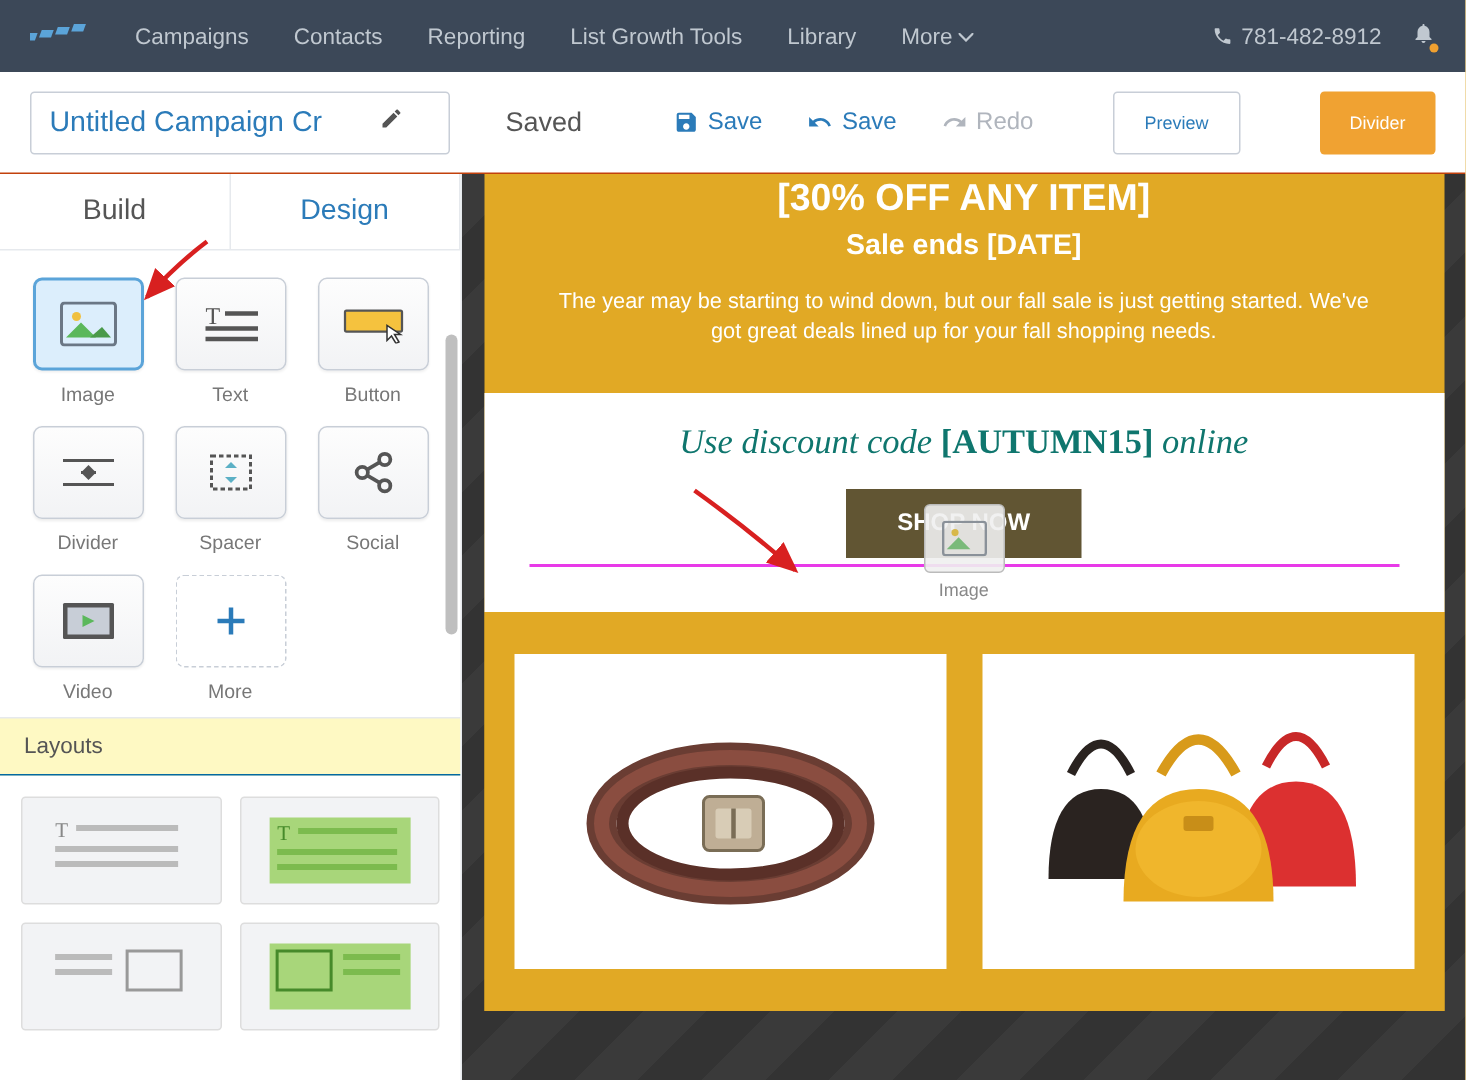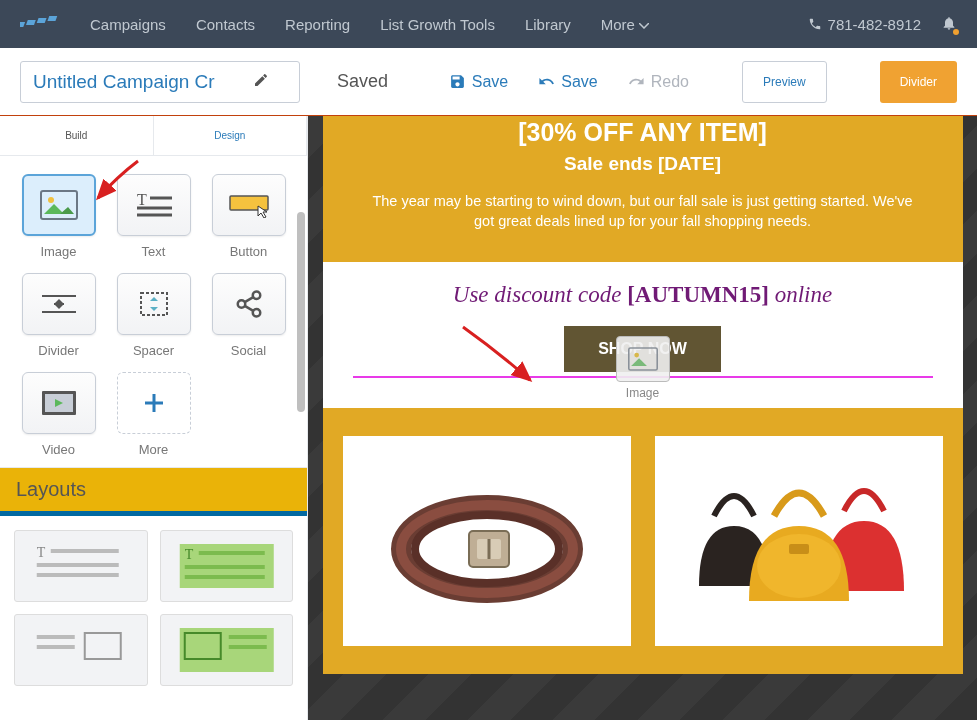--- a/index.html
+++ b/index.html
@@ -18,40 +18,40 @@
 .toolbar .status { margin-left: 37px; color: #555; font-size: 18px; }
 .toolbar .actions { display: flex; align-items: center; margin-left: auto; gap: 30px; }
 .toolbar .action { color: #2b7bb9; font-size: 16px; display: flex; gap: 6px; cursor: pointer; }
 .toolbar .action.disabled { color: #b0b5bd; }
 .toolbar .btn { height: 42px; padding: 0 20px; border-radius: 3px; font-size: 12px; display: flex; align-items: center; cursor: pointer; margin-left: 23px; }
 .toolbar .btn.preview { border: 1px solid #c8ced7; color: #2b7bb9; background: #fff; }
 .toolbar .btn.continue { background: #f0a232; color: #fff; border: none; }
 .main { display: flex; height: calc(100vh - 116px); }
 .sidebar { width: 308px; background: #fff; border-right: 1px solid #e6e9ed; display: flex; flex-direction: column; position: relative; }
 .tabs { display: flex; border-bottom: 1px solid #e6e9ed; }
-.tabs .tab { flex: 1; text-align: center; padding: 14px 0; color: #2b7bb9; font-size: 10px; cursor: pointer; }
+.tabs .tab { flex: 1; text-align: center; padding: 14px 0; color: #2b7bb9; font-size: 19px; cursor: pointer; }
 .tabs .tab.active { color: #555; background: #fff; border-right: 1px solid #e6e9ed; }
 .tabs .tab:nth-child(2) { border-right: 1px solid #e6e9ed; }
 .blocks { padding: 18px 18px 10px; display: grid; grid-template-columns: repeat(3, 1fr); gap: 14px 14px; overflow-y: auto; }
 .block { display: flex; flex-direction: column; align-items: center; cursor: grab; }
 .block .tile { width: 74px; height: 62px; background: linear-gradient(#fdfdfd,#f2f3f5); border: 1px solid #c8ced7; border-radius: 6px; display: flex; align-items: center; justify-content: center; box-shadow: 0 1px 2px rgba(0,0,0,0.08); }
 .block.selected .tile { border: 2px solid #5ba4d9; background: #dceefc; }
 .block .lbl { margin-top: 8px; font-size: 13px; color: #777; }
 .block .tile.dashed { background: #fff; border: 1px dashed #c8ced7; box-shadow: none; }
-.section-header { background: #eab308; padding: 10px 16px; font-size: 20px; color: #555; border-top: 1px solid #e6e9ed; border-bottom: 5px solid #0369a1; }
+.section-header { background: #fef9c3; padding: 10px 16px; font-size: 15px; color: #555; border-top: 1px solid #e6e9ed; border-bottom: 1px solid #0369a1; }
 .layouts { padding: 14px 14px; display: grid; grid-template-columns: repeat(2, 1fr); gap: 12px; }
 .layout-tile { height: 72px; background: #f2f3f5; border: 1px solid #ddd; border-radius: 3px; padding: 10px; cursor: pointer; }
 .canvas-wrap { flex: 1; background: repeating-linear-gradient(135deg, #3a3a3a 0 30px, #333 30px 60px); overflow-y: auto; padding: 0; }
 .email { background: #e1a925; margin: 0 auto; width: 640px; }
 .hero { text-align: center; padding: 2px 40px 30px; color: #fff; }
 .hero h1 { font-size: 25px; font-weight: 700; margin-bottom: 6px; }
 .hero h2 { font-size: 19px; font-weight: 700; margin-bottom: 16px; }
 .hero p { font-size: 14.5px; line-height: 1.4; }
 .promo { background: #fff; padding: 20px 30px 30px; text-align: center; position: relative; }
-.promo .code { font-family: Georgia, serif; font-size: 23px; font-style: italic; color: #701a75; margin-bottom: 18px; }
+.promo .code { font-family: Georgia, serif; font-size: 23px; font-style: italic; color: #0f766e; margin-bottom: 18px; }
 .promo .code .bold { font-weight: 700; font-style: normal; }
 .promo .shop-btn { display: inline-block; background: #615533; color: #fff; padding: 14px 34px; font-size: 16px; font-weight: 600; }
 .drop-line { border-top: 2px solid #e83ae8; margin-top: 4px; position: relative; }
 .drop-ghost { position: absolute; left: 50%; transform: translateX(-50%); top: -42px; width: 64px; text-align: center; }
 .drop-ghost .ghost-tile { width: 54px; height: 46px; background: rgba(240,240,240,0.9); border: 1px solid #bbb; border-radius: 4px; display: flex; align-items: center; justify-content: center; margin: 0 auto; }
 .drop-ghost .ghost-lbl { font-size: 12px; color: #888; margin-top: 4px; }
 .products { background: #e1a925; padding: 28px 20px; display: flex; gap: 24px; }
 .product { background: #fff; flex: 1; height: 210px; display: flex; align-items: center; justify-content: center; }
 .arrow { position: absolute; pointer-events: none; z-index: 10; }
 .scroll-thumb { position: absolute; right: 2px; top: 56px; width: 8px; height: 200px; background: rgba(0,0,0,0.25); border-radius: 4px; }

